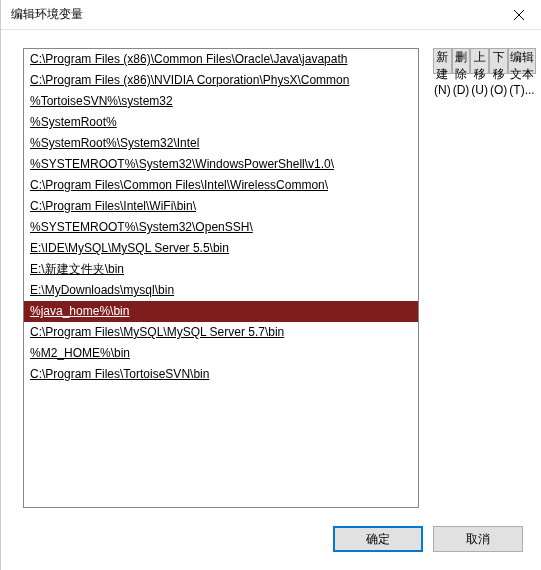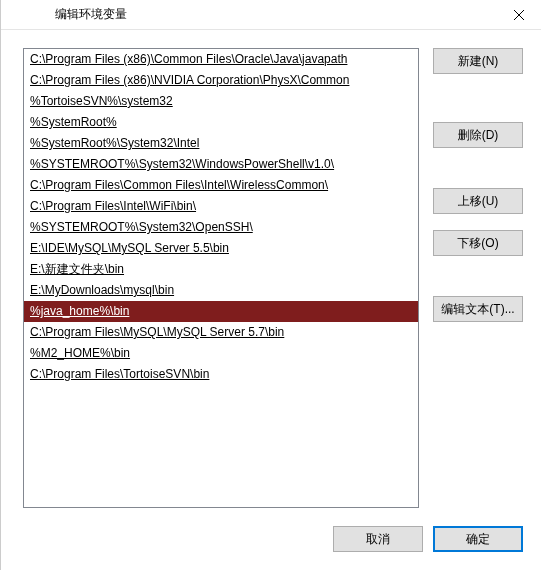--- a/index.html
+++ b/index.html
@@ -23,21 +23,20 @@
   .titlebar {
     display: flex;
     align-items: center;
     height: 30px;
     padding: 0 0 0 10px;
     border-bottom: 1px solid #e5e5e5;
   }
   .titlebar .title {
     flex: 1;
     font-size: 12px;
-    margin-left: 44px;
   }
   .titlebar .close {
     width: 45px;
     height: 30px;
     display: flex;
     align-items: center;
     justify-content: center;
     font-size: 14px;
     cursor: pointer;
   }
@@ -63,21 +62,21 @@
     cursor: default;
     text-decoration: underline;
   }
   .list-item.selected {
     background: #7f1d1d;
     color: #fff;
   }
   .side-buttons {
     width: 90px;
     display: flex;
-    flex-direction: column;
+    flex-direction: row;
   }
   .btn {
     width: 90px;
     height: 26px;
     border: 1px solid #adadad;
     background: #e1e1e1;
     font-size: 12px;
     cursor: pointer;
     font-family: inherit;
     padding: 0;
@@ -145,17 +144,17 @@
       <button class="btn">上移(U)</button>
       <div class="gap-s"></div>
       <button class="btn">下移(O)</button>
       <div class="gap-m"></div>
       <button class="btn">编辑文本(T)...</button>
     </div>
 
   </div>
 
   <div class="footer">
+    <button class="btn default">确定</button>
     <button class="btn">取消</button>
-    <button class="btn default">确定</button>
   </div>
 
 </div>
 
 </body></html>

